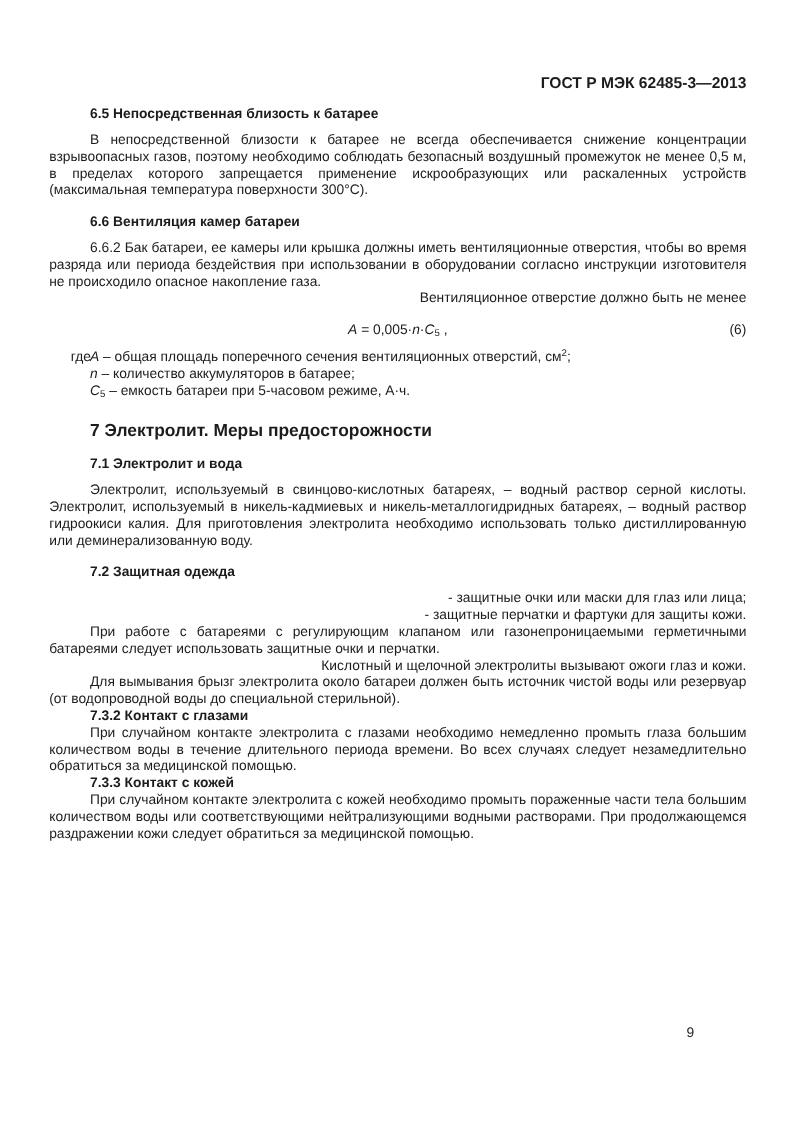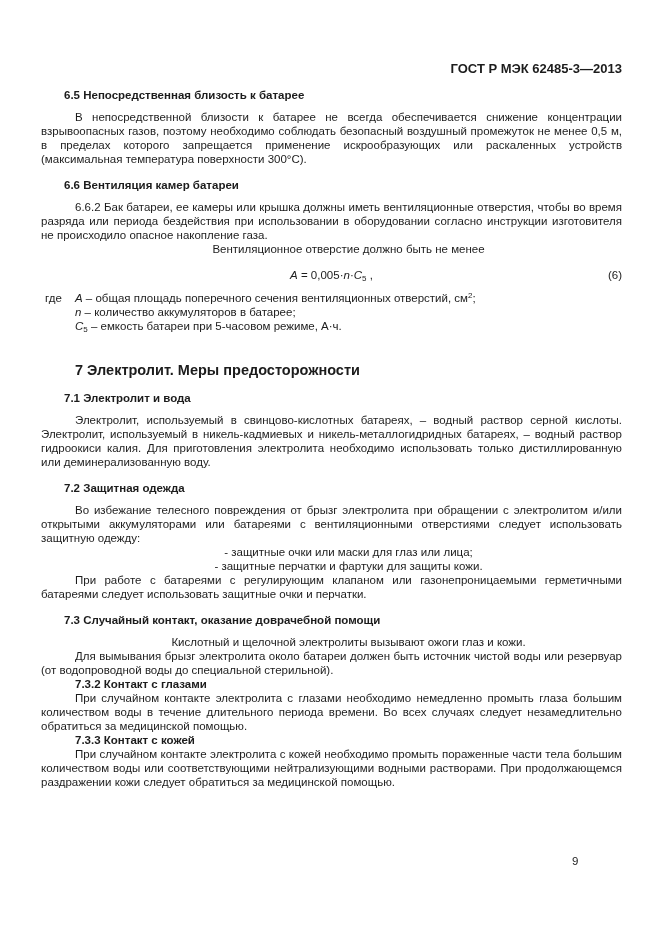--- a/index.html
+++ b/index.html
@@ -3,34 +3,34 @@
 <meta charset="utf-8">
 <style>
   html,body { margin:0; padding:0; background:#ffffff; }
   .page {
     position:relative; width:661px; height:935px; background:#ffffff;
     font-family:"Liberation Sans", sans-serif; font-size:11.5px; line-height:14px;
     color:#1c1c1c; overflow:hidden;
   }
   .content { position:absolute; left:41px; top:62px; width:581px; }
   .doc-header { text-align:right; font-weight:bold; font-size:13px; line-height:14px; }
-  .h-sub { font-weight:bold; margin:12px 0 8px 23px; }
+  .h-sub { font-weight:bold; margin:12px 0 8px 34px; }
   .h-sub.tight { margin:10px 0 0 34px; }
   .h-sub.flow { margin:0 0 0 34px; }
-  .h-main { font-weight:bold; font-size:14.5px; line-height:18px; margin:28px 0 0 34px; }
+  .h-main { font-weight:bold; font-size:14.5px; line-height:18px; margin:17px 0 0 34px; }
   p.body-p { margin:0; text-indent:34px; text-align:justify; }
   p.body-p.first { margin-top:8px; }
-  p.body-p.single { text-align:center; }
+  p.body-p.single { text-align:right; }
   .formula-row { position:relative; margin-top:12px; text-align:center; line-height:15px; }
   .formula i { font-style:italic; }
   sub { font-size:8px; line-height:0; vertical-align:-2px; }
   sup { font-size:8px; line-height:0; vertical-align:4px; }
   .formula-num { position:absolute; right:0; top:0; }
   .where { position:relative; margin-top:8px; }
-  .where-label { position:absolute; left:4px; top:0; }
+  .where-label { position:absolute; left:18px; top:0; }
   .where-items { margin-left:34px; }
   .where-item i { font-style:italic; }
   .page-number { position:absolute; left:572px; top:854px; }
 </style>
 </head>
 <body>
 
 <div class="page">
   <div class="content">
 
@@ -56,26 +56,24 @@
         <div class="where-item"><i>C</i><sub>5</sub><span> – емкость батареи при 5-часовом режиме, А·ч.</span></div>
       </div>
     </div>
 
     <div class="h-main">7 Электролит. Меры предосторожности</div>
 
     <div class="h-sub">7.1 Электролит и вода</div>
     <p class="body-p first">Электролит, используемый в свинцово-кислотных батареях, – водный раствор серной кислоты. Электролит, используемый в никель-кадмиевых и никель-металлогидридных батареях, – водный раствор гидроокиси калия. Для приготовления электролита необходимо использовать только дистиллированную или деминерализованную воду.</p>
 
     <div class="h-sub">7.2 Защитная одежда</div>
-    <p class="body-p first">Во избежание телесного повреждения от брызг электролита при обращении с электролитом и/или открытыми аккумуляторами или батареями с вентиляционными отверстиями следует использовать защитную одежду:</p>
     <p class="body-p single">- защитные очки или маски для глаз или лица;</p>
     <p class="body-p single">- защитные перчатки и фартуки для защиты кожи.</p>
     <p class="body-p">При работе с батареями с регулирующим клапаном или газонепроницаемыми герметичными батареями следует использовать защитные очки и перчатки.</p>
 
-    <div class="h-sub">7.3 Случайный контакт, оказание доврачебной помощи</div>
     <p class="body-p single">Кислотный и щелочной электролиты вызывают ожоги глаз и кожи.</p>
     <p class="body-p">Для вымывания брызг электролита около батареи должен быть источник чистой воды или резервуар (от водопроводной воды до специальной стерильной).</p>
     <div class="h-sub flow">7.3.2 Контакт с глазами</div>
     <p class="body-p">При случайном контакте электролита с глазами необходимо немедленно промыть глаза большим количеством воды в течение длительного периода времени. Во всех случаях следует незамедлительно обратиться за медицинской помощью.</p>
     <div class="h-sub flow">7.3.3 Контакт с кожей</div>
     <p class="body-p">При случайном контакте электролита с кожей необходимо промыть пораженные части тела большим количеством воды или соответствующими нейтрализующими водными растворами. При продолжающемся раздражении кожи следует обратиться за медицинской помощью.</p>
 
   </div>
 
   <div class="page-number">9</div>

